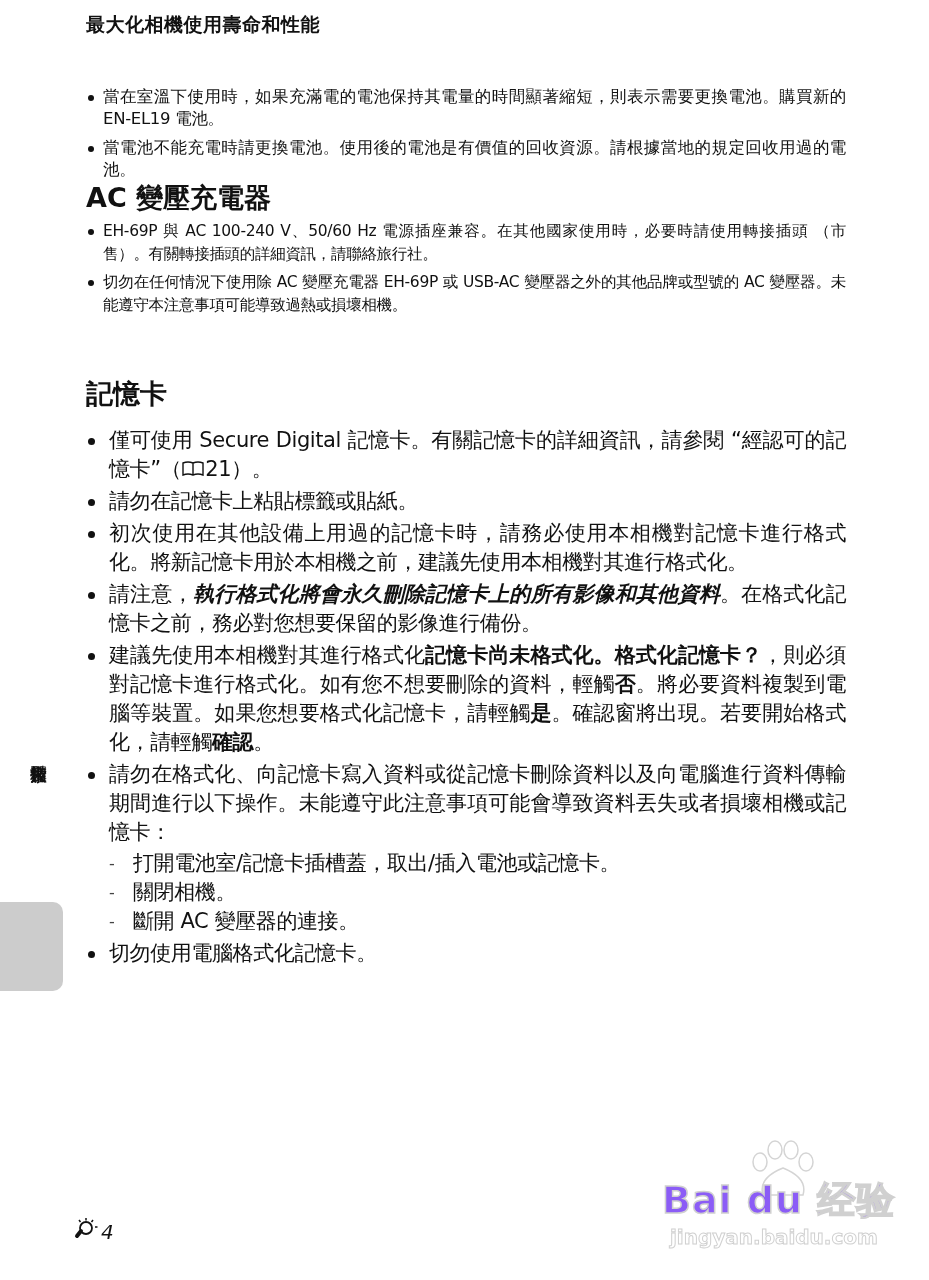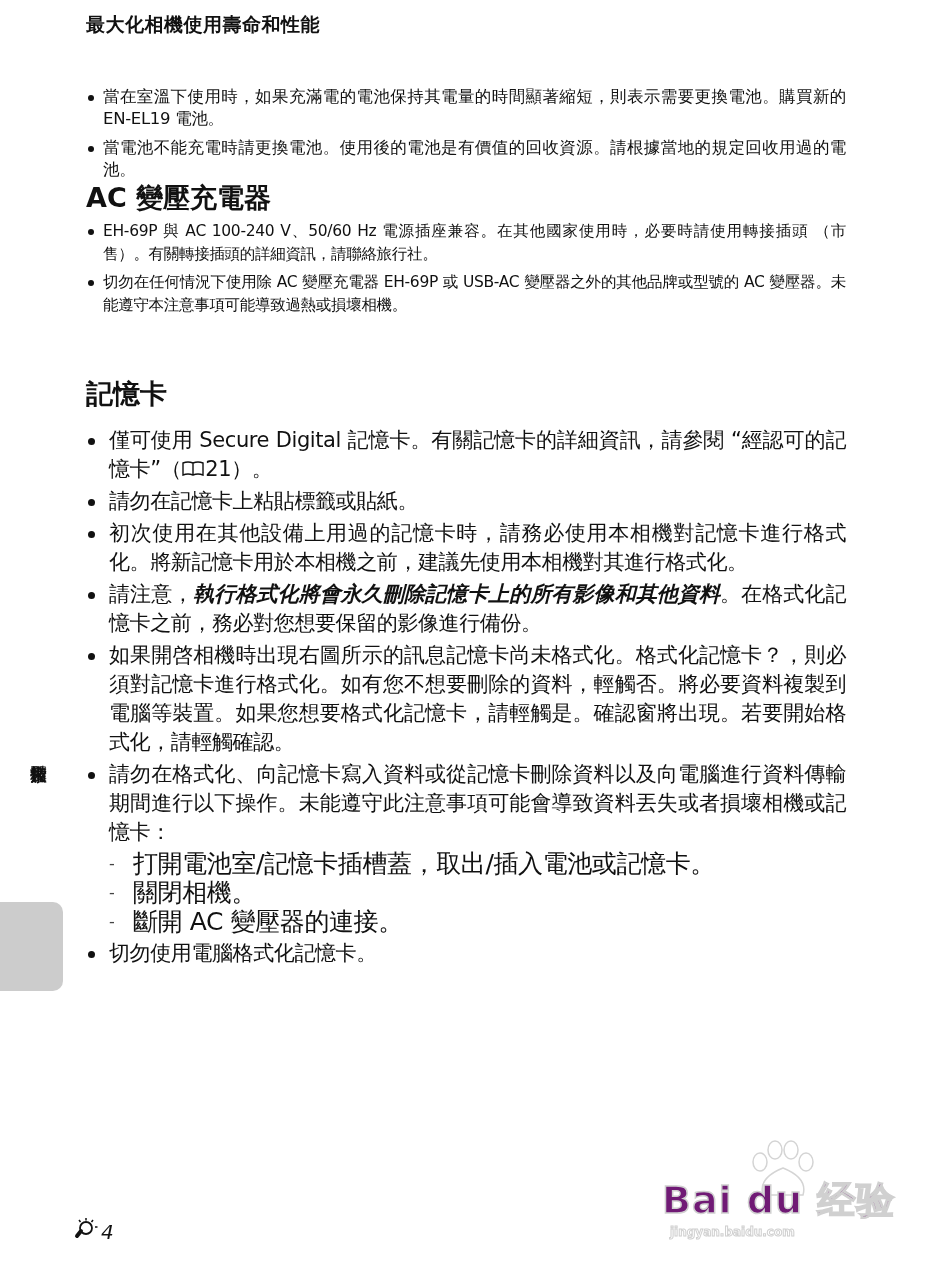--- a/index.html
+++ b/index.html
@@ -88,33 +88,33 @@
     }
     #sec-card ul.bullets > li::before { top: 12px; left: 2px; width: 7px; height: 7px; }
     ul.dashes {
       list-style: none;
       margin: 2px 0 0 0;
       padding: 0;
     }
     ul.dashes > li {
       position: relative;
       padding-left: 24px;
-      font-size: 25px;
+      font-size: 21px;
       line-height: 29px;
       margin-bottom: 0;
     }
     ul.dashes > li::before {
       content: "-";
       position: absolute;
       left: 0;
       top: 0;
       color: #444;
       font-size: 16px;
     }
-    .em-bold { font-weight: normal; }
+    .em-bold { font-weight: bold; }
     .em-bold-italic { font-weight: bold; font-style: italic; }
     .book-icon {
       display: inline-block;
       width: 22px;
       height: 16px;
       vertical-align: -1px;
       margin: 0 1px;
     }
     
     .side-label {
@@ -161,31 +161,31 @@
       pointer-events: none;
     }
     .wm-logo {
       position: absolute;
       left: 2px;
       top: 35px;
       font-family: "DejaVu Sans", sans-serif;
       font-weight: bold;
       font-size: 38px;
       letter-spacing: 1px;
-      color: #701a75;
+      color: #8b5cf6;
       -webkit-text-stroke: 1.5px #d0d0d0;
       white-space: nowrap;
     }
     .wm-url {
       position: absolute;
       left: 10px;
       top: 85px;
       font-family: "DejaVu Sans", sans-serif;
       font-weight: bold;
-      font-size: 12px;
+      font-size: 20px;
       color: #ffffff;
       -webkit-text-stroke: 1px #d0d0d0;
       white-space: nowrap;
     }
     .wm-paw {
       position: absolute;
       left: 88px;
       top: 0px;
     }
   </style>
@@ -216,21 +216,21 @@
       <span>僅可使用 Secure Digital 記憶卡。有關記憶卡的詳細資訊，請參閱 “經認可的記憶卡”（</span><span class="book-icon"><svg width="22" height="16" viewBox="0 0 22 16">
             <path d="M1 2 L1 14 Q6 12 11 14 Q16 12 21 14 L21 2 Q16 0 11 2 Q6 0 1 2 Z M11 2 L11 14" fill="none" stroke="#111" stroke-width="1.4"></path>
           </svg></span><span>21</span><span>）。</span>
     </li>
     <li>請勿在記憶卡上粘貼標籤或貼紙。</li>
     <li>初次使用在其他設備上用過的記憶卡時，請務必使用本相機對記憶卡進行格式化。將新記憶卡用於本相機之前，建議先使用本相機對其進行格式化。</li>
     <li>
       <span>請注意，</span><span class="em-bold-italic">執行格式化將會永久刪除記憶卡上的所有影像和其他資料</span><span>。在格式化記憶卡之前，務必對您想要保留的影像進行備份。</span>
     </li>
     <li>
-      <span>如果開啓相機時出現右圖所示的訊息</span><span class="em-bold">記憶卡尚未格式化。格式化記憶卡？</span><span>，則必須對記憶卡進行格式化。如有您不想要刪除的資料，輕觸</span><span class="em-bold">否</span><span>。將必要資料複製到電腦等裝置。如果您想要格式化記憶卡，請輕觸</span><span class="em-bold">是</span><span>。確認窗將出現。若要開始格式化，請輕觸</span><span class="em-bold">確認</span><span>。</span>
+      <span>建議先使用本相機對其進行格式化</span><span class="em-bold">記憶卡尚未格式化。格式化記憶卡？</span><span>，則必須對記憶卡進行格式化。如有您不想要刪除的資料，輕觸</span><span class="em-bold">否</span><span>。將必要資料複製到電腦等裝置。如果您想要格式化記憶卡，請輕觸</span><span class="em-bold">是</span><span>。確認窗將出現。若要開始格式化，請輕觸</span><span class="em-bold">確認</span><span>。</span>
     </li>
     <li>
       <span>請勿在格式化、向記憶卡寫入資料或從記憶卡刪除資料以及向電腦進行資料傳輸期間進行以下操作。未能遵守此注意事項可能會導致資料丟失或者損壞相機或記憶卡：</span>
       <ul class="dashes">
         <li>打開電池室/記憶卡插槽蓋，取出/插入電池或記憶卡。</li>
         <li>關閉相機。</li>
         <li>斷開 AC 變壓器的連接。</li>
       </ul>
     </li>
     <li>切勿使用電腦格式化記憶卡。</li>

